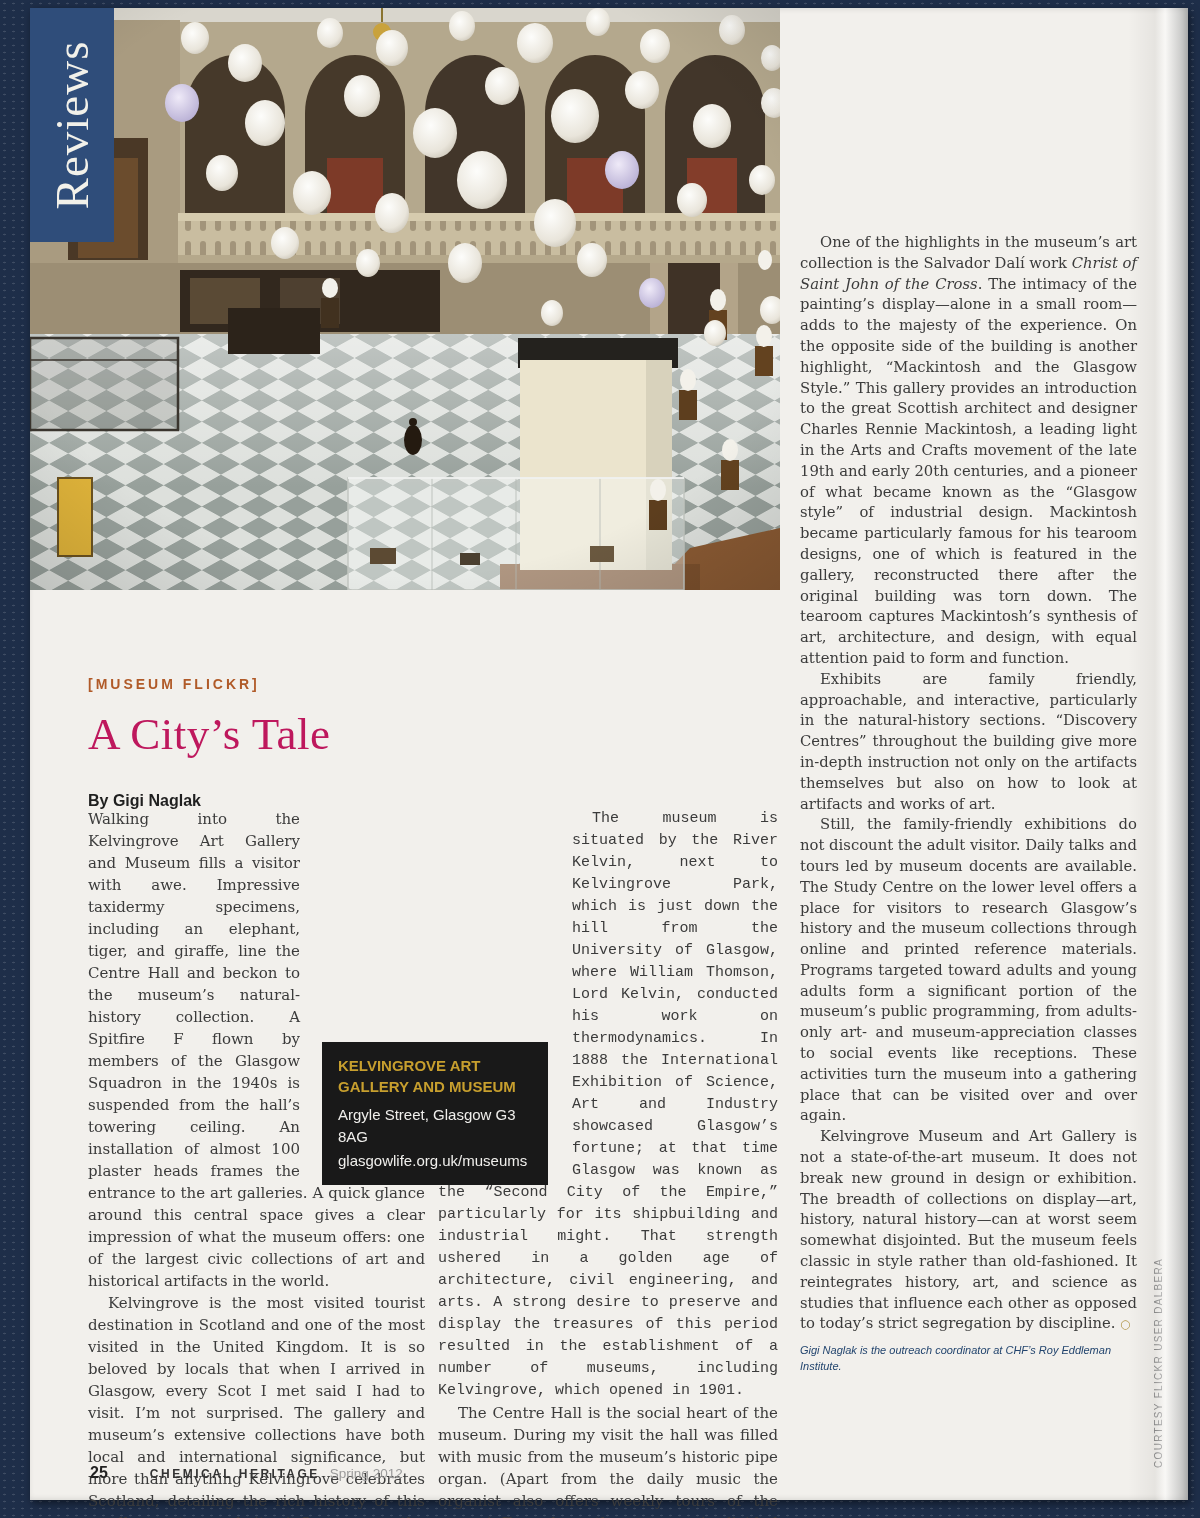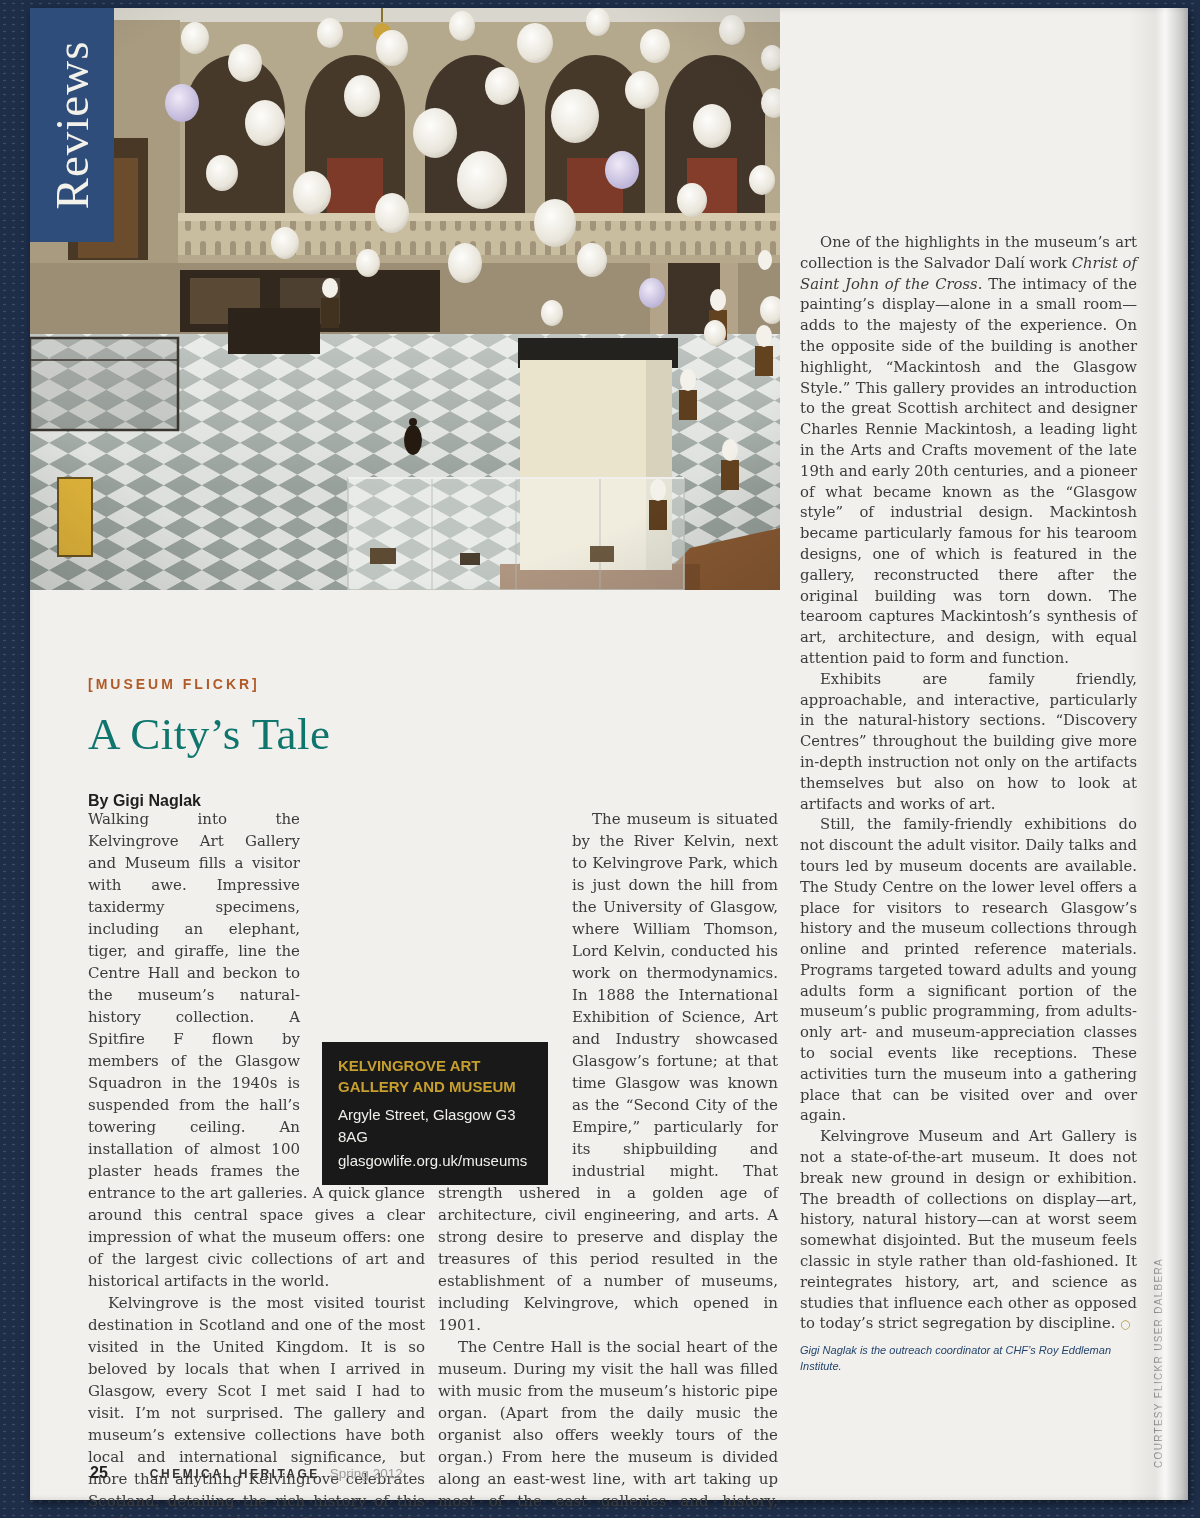--- a/index.html
+++ b/index.html
@@ -32,33 +32,33 @@
   }
   .photo{position:absolute;left:0;top:0;width:750px;height:582px;z-index:1;}
   .caption{
     position:absolute;left:70px;top:590px;width:700px;
     font-size:13px;font-weight:bold;color:#1d1d1d;line-height:1.5;z-index:2;
   }
   .kicker-block{position:absolute;left:58px;top:668px;width:340px;}
   .kicker{font-size:14px;font-weight:bold;letter-spacing:3px;color:#b05a28;}
   .title{
     font-family:"Liberation Serif", serif;font-size:45px;font-weight:400;
-    color:#0f766e;margin-top:16px;letter-spacing:.5px;
+    color:#be185d;margin-top:16px;letter-spacing:.5px;
   }
   .byline{font-size:16px;font-weight:bold;color:#1f1f1f;margin-top:32px;}
   
   .bodytext p{
     margin:0;font-family:"DejaVu Serif", serif;color:#3b3b3b;
     text-align:justify;
   }
   .colL p{font-size:15px;line-height:22px;}
   .colL p + p{text-indent:20px;}
   .col1{position:absolute;left:58px;top:800px;width:337px;}
   .col2{position:absolute;left:408px;top:800px;width:340px;}
-  .col2 p:first-of-type{text-indent:20px;}
+  .col2 p:first-of-type{text-indent:20px;font-family:Liberation Mono, monospace;}
   .col3{position:absolute;left:770px;top:224px;width:337px;}
   .col3 p{font-size:14.8px;line-height:20.8px;text-indent:20px;}
   .wrap-r{float:right;width:113px;height:134px;margin:234px 0 6px 12px;}
   .wrap-l{float:left;width:122px;height:134px;margin:234px 12px 6px 0;}
   .endmark{color:#b19749;font-size:12px;text-indent:0;}
   .bio{
     margin-top:8px;font-style:italic;font-size:11px;line-height:1.45;
     color:#23456e;font-weight:500;
   }
   

